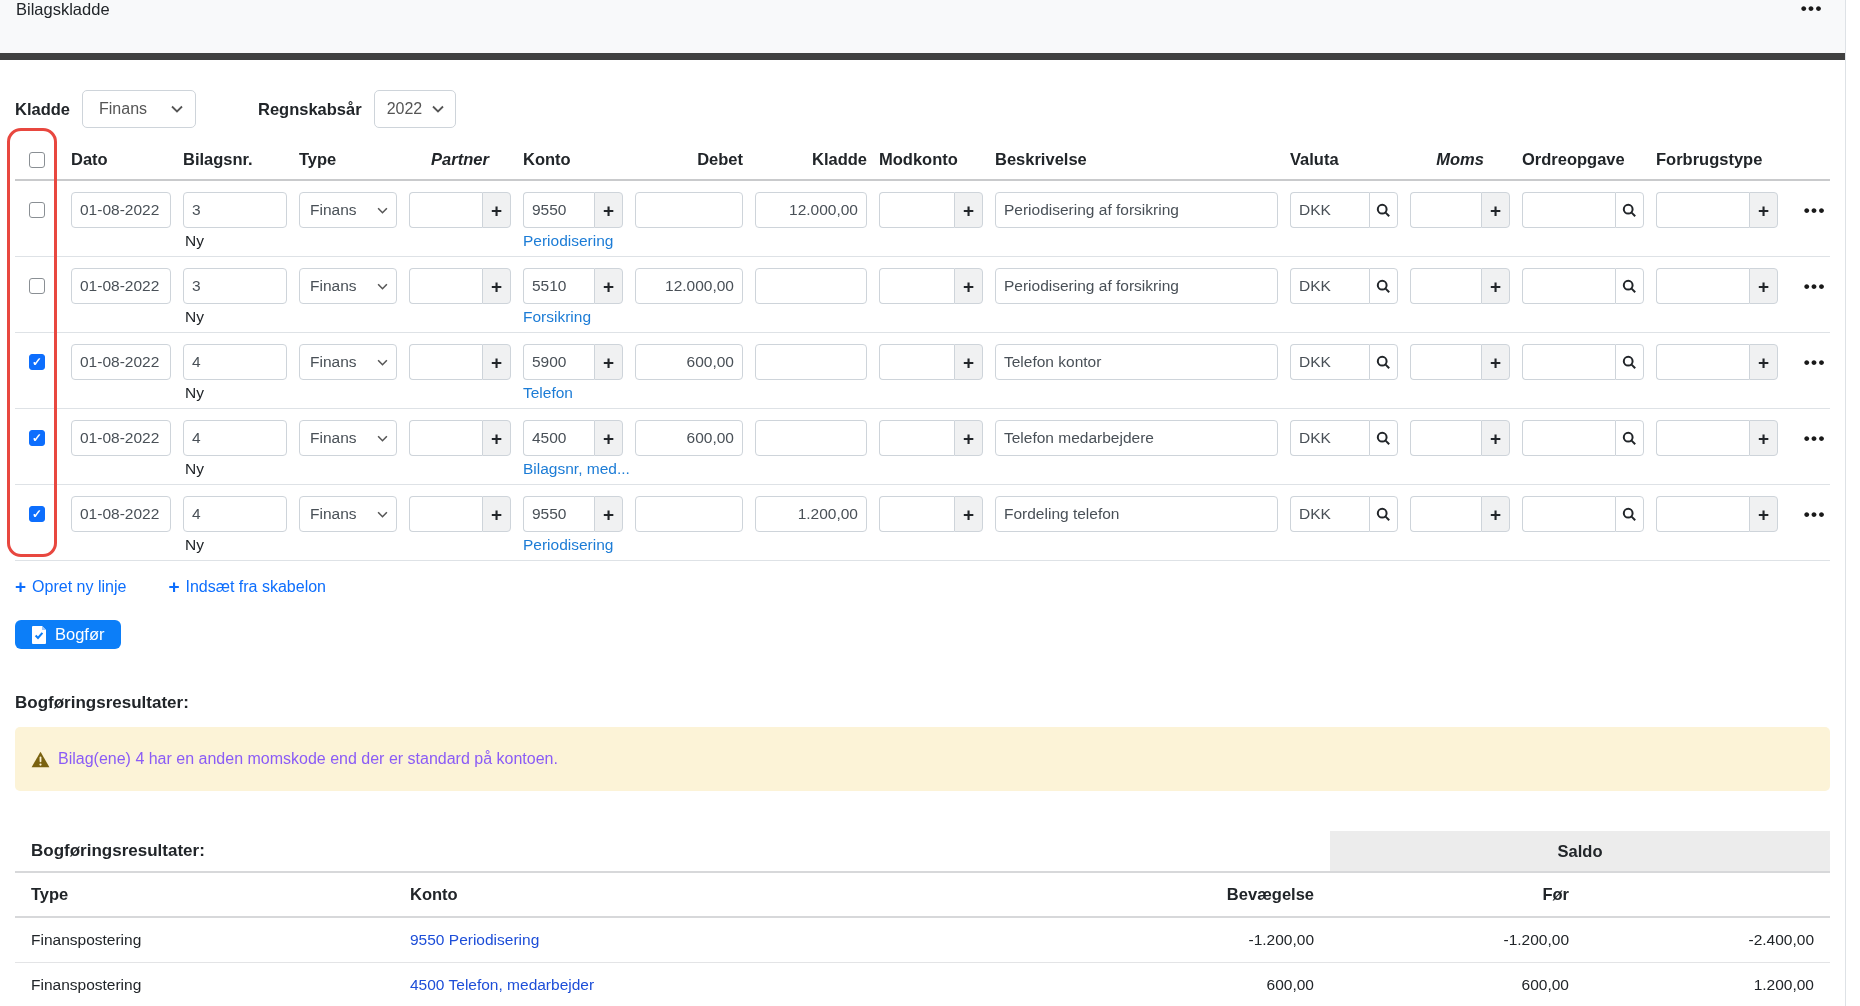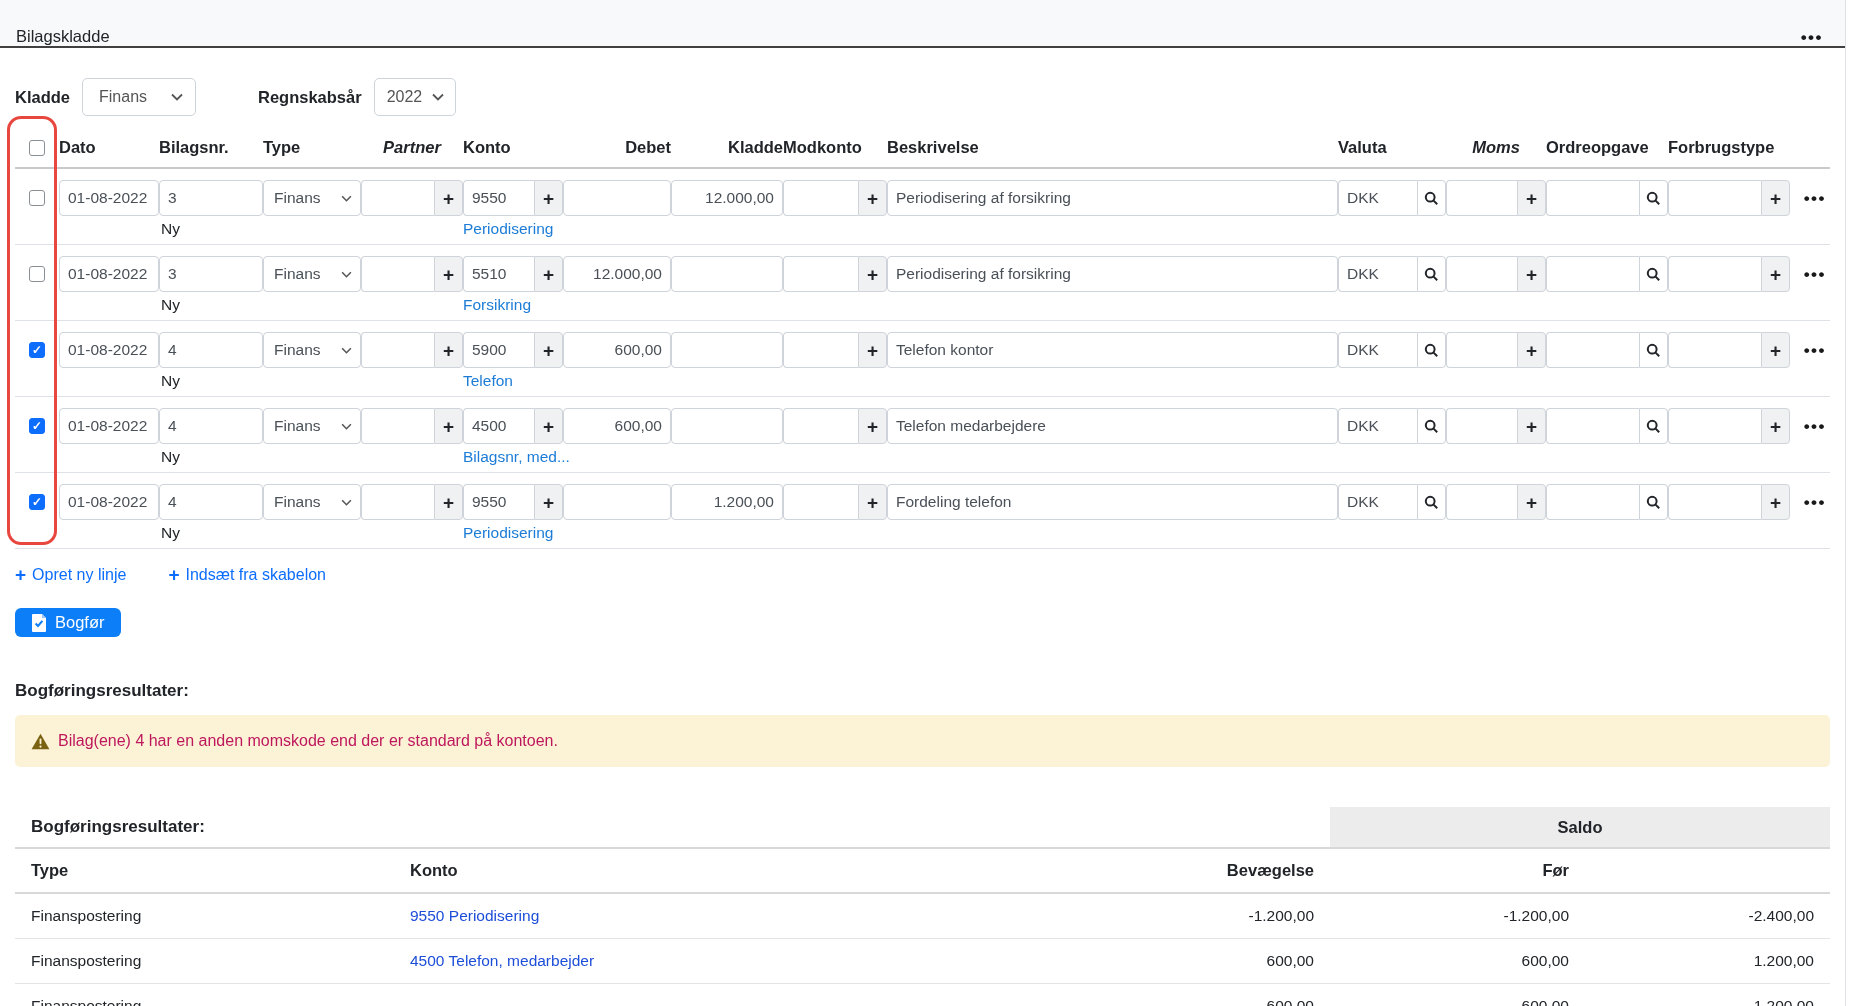--- a/index.html
+++ b/index.html
@@ -10,22 +10,22 @@
     width:1860px; height:1006px;
     font-size:16px;
     overflow:hidden;
   }
   .card {
     width:1846px; min-height:1006px;
     border-right:1px solid #dee2e6;
   }
   
   .topbar {
-    height:48px; background:#f8f9fa; border-bottom:2px solid #404040;
-    display:flex; align-items:flex-end; justify-content:space-between;
+    height:60px; background:#f8f9fa; border-bottom:7px solid #404040;
+    display:flex; align-items:flex-start; justify-content:space-between;
     padding:0 22px 0 16px;
   }
   .topbar .title { font-size:16.5px; color:#212529; }
   .dots { font-size:17px; font-weight:bold; letter-spacing:1.5px; color:#1a1a1a; cursor:pointer; line-height:1; }
   
   .content { padding:0 15px; }
   
   .controls { display:flex; align-items:center; margin-top:30px; }
   .ctrl-label { font-weight:bold; font-size:16.5px; margin-right:12px; }
   .select {
@@ -39,21 +39,21 @@
   .ctrl-gap { width:62px; }
   
   .journal-wrap { position:relative; margin-top:14px; }
   .red-annotation {
     position:absolute; left:-8px; top:-14px; width:50px; bottom:4px;
     border:3px solid #e8473f; border-radius:14px; pointer-events:none; z-index:5;
   }
   .jgrid {
     display:grid;
     grid-template-columns:44px 100px 104px 98px 102px 100px 108px 112px 104px minmax(0,1fr) 108px 100px 122px 122px 40px;
-    column-gap:0; align-items:center;
+    column-gap:12px; align-items:center;
   }
   .jheader { padding:8px 0 10px 0; border-bottom:2px solid #c9cacc; font-weight:bold; font-size:16.5px; }
   .h-right { text-align:right; }
   .h-center { text-align:center;font-style:italic; }
   .jgroup { border-bottom:1px solid #dee2e6; padding:11px 0 6px 0; }
   .jsub { margin-top:4px; align-items:start; }
   .jsub .ny { font-size:15.5px; color:#212529; padding-left:2px; }
   .jsub .konto-link { grid-column:6 / 11; font-size:15.5px; color:#1c7cd6; text-decoration:none; white-space:nowrap; cursor:pointer; }
   input.fld {
     width:100%; height:36px; border:1px solid #ced4da; border-radius:4px;
@@ -90,22 +90,22 @@
   .linklike + .linklike { margin-left:42px; }
   .btn-post {
     margin-top:24px; background:#0c7ef8; color:#fff; border:none; border-radius:6px;
     height:29px; padding:0 16px; font-size:16.5px; font-family:"Liberation Sans", sans-serif;
     display:flex; align-items:center; cursor:pointer;
   }
   .btn-post svg { margin-right:8px; }
   
   .res-heading { margin-top:44px; font-weight:bold; font-size:17px; }
   .alert-warning {
-    margin-top:14px; background:#fcf3d7; border-radius:5px; color:#be185d;
-    height:52px; display:flex; align-items:center; padding:0 16px; font-size:16px;
+    margin-top:14px; background:#fcf3d7; border-radius:5px; color:#8b5cf6;
+    height:64px; display:flex; align-items:center; padding:0 16px; font-size:16px;
   }
   .alert-warning svg { margin-right:8px; flex:0 0 auto; }
   .rtable { margin-top:40px; font-size:16px; }
   .rgrid { display:grid; grid-template-columns:395px minmax(0,1fr) 250px 255px 245px; align-items:center; }
   .rhead1 { border-bottom:2px solid #d7d8da; }
   .rhead1 .left { grid-column:1 / 4; font-weight:bold; font-size:17px; padding:10px 0 10px 16px; }
   .rhead1 .saldo { grid-column:4 / 6; background:#ececec; text-align:center; font-weight:bold; font-size:16.5px; align-self:stretch; display:flex; align-items:center; justify-content:center; }
   .rhead2 { border-bottom:2px solid #d7d8da; font-weight:bold; font-size:16.5px; }
   .rhead2 > div { padding:12px 0; }
   .rrow { border-bottom:1px solid #e3e4e6; font-size:15.5px; }

